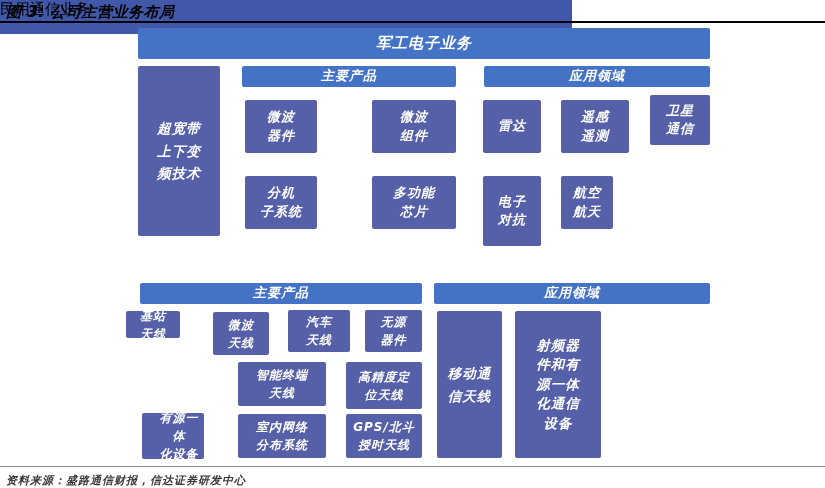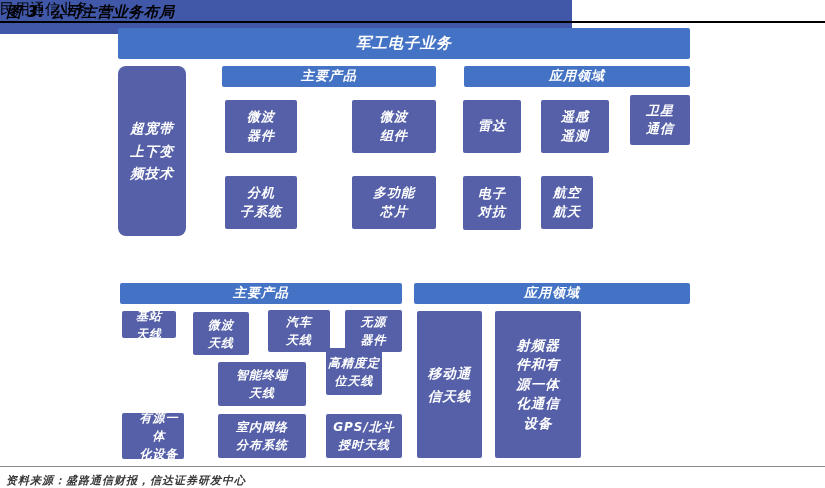--- a/index.html
+++ b/index.html
@@ -15,21 +15,21 @@
     position:absolute; left:6px; top:3px;
     font-size:15px; font-weight:bold; font-style:italic; color:#000;
     letter-spacing:0.5px;
   }
   .title-rule { position:absolute; left:0; top:21px; width:825px; height:2px; background:#000; }
 
   .banner, .hdr, .box {
     position:absolute; color:#ffffff; font-weight:bold; font-style:italic;
     display:flex; align-items:center; justify-content:center;
     text-align:center; white-space:pre-line; border-radius:2px;
-    line-height:1.4; letter-spacing:1px;
+    line-height:1.4; letter-spacing:1px;margin-left:20px;
   }
   .banner  { background:var(--banner,#4472C4); font-size:15px; }
   .banner2 { background:var(--banner2,#4157A8); font-size:15px; }
   .hdr     { background:var(--banner,#4472C4); font-size:13px; }
   .box     { background:var(--box,#5560A8); font-size:13px; }
   .box.sm  { font-size:12px; line-height:1.5; }
   .box.tall{ font-size:13.5px; line-height:1.7; }
 
   .footer-rule { position:absolute; left:0; top:466px; width:825px; height:1px; background:#8c8c8c; }
   .source {
@@ -43,63 +43,63 @@
 
 <div class="page">
 
   <div class="fig-title">图 3:  公司主营业务布局</div>
   <div class="title-rule"></div>
 
   <div>
 
     <div class="banner" style="left:118px; top:28px; width:572px; height:31px;">军工电子业务</div>
 
-    <div class="box tall" style="left:118px; top:66px; width:68px; height:170px;border-radius:8px;">超宽带
+    <div class="box tall" style="left:118px; top:66px; width:82px; height:170px;">超宽带
 上下变
 频技术</div>
 
     <div class="hdr" style="left:222px; top:66px; width:214px; height:21px;">主要产品</div>
     <div class="hdr" style="left:464px; top:66px; width:226px; height:21px;">应用领域</div>
 
     <div class="box" style="left:225px; top:100px; width:72px; height:53px;">微波
 器件</div>
     <div class="box" style="left:352px; top:100px; width:84px; height:53px;">微波
 组件</div>
     <div class="box" style="left:225px; top:176px; width:72px; height:53px;">分机
 子系统</div>
     <div class="box" style="left:352px; top:176px; width:84px; height:53px;">多功能
 芯片</div>
 
     <div class="box" style="left:463px; top:100px; width:58px; height:53px;">雷达</div>
     <div class="box" style="left:541px; top:100px; width:68px; height:53px;">遥感
 遥测</div>
     <div class="box" style="left:630px; top:95px; width:60px; height:50px;">卫星
 通信</div>
-    <div class="box" style="left:463px; top:176px; width:58px; height:54px;font-family:Liberation Serif, serif;">电子
+    <div class="box" style="left:463px; top:176px; width:58px; height:70px;font-family:Liberation Serif, serif;">电子
 对抗</div>
     <div class="box" style="left:541px; top:176px; width:52px; height:53px;">航空
 航天</div>
 
     <div class="banner2" style="left:118px; top:241px; width:572px; height:34px;">民用通信业务</div>
 
     <div class="hdr" style="left:120px; top:283px; width:282px; height:21px;">主要产品</div>
     <div class="hdr" style="left:414px; top:283px; width:276px; height:21px;">应用领域</div>
 
-    <div class="box sm" style="left:122px; top:311px; width:54px; height:27px;">基站
+    <div class="box sm" style="left:106px; top:311px; width:54px; height:27px;">基站
 天线</div>
     <div class="box sm" style="left:193px; top:312px; width:56px; height:43px;">微波
 天线</div>
     <div class="box sm" style="left:268px; top:310px; width:62px; height:42px;">汽车
 天线</div>
     <div class="box sm" style="left:345px; top:310px; width:57px; height:42px;">无源
 器件</div>
 
     <div class="box sm" style="left:218px; top:362px; width:88px; height:44px;">智能终端
 天线</div>
-    <div class="box sm" style="left:326px; top:348px; width:56px; height:47px;">高精度定
+    <div class="box sm" style="left:326px; top:362px; width:76px; height:47px;">高精度定
 位天线</div>
 
     <div class="box sm" style="left:122px; top:413px; width:62px; height:46px;padding-left:12px;">有源一体
 化设备</div>
     <div class="box sm" style="left:218px; top:414px; width:88px; height:44px;">室内网络
 分布系统</div>
     <div class="box sm" style="left:326px; top:414px; width:76px; height:44px;">GPS/北斗
 授时天线</div>
 
     <div class="box tall" style="left:417px; top:311px; width:65px; height:147px;">移动通

